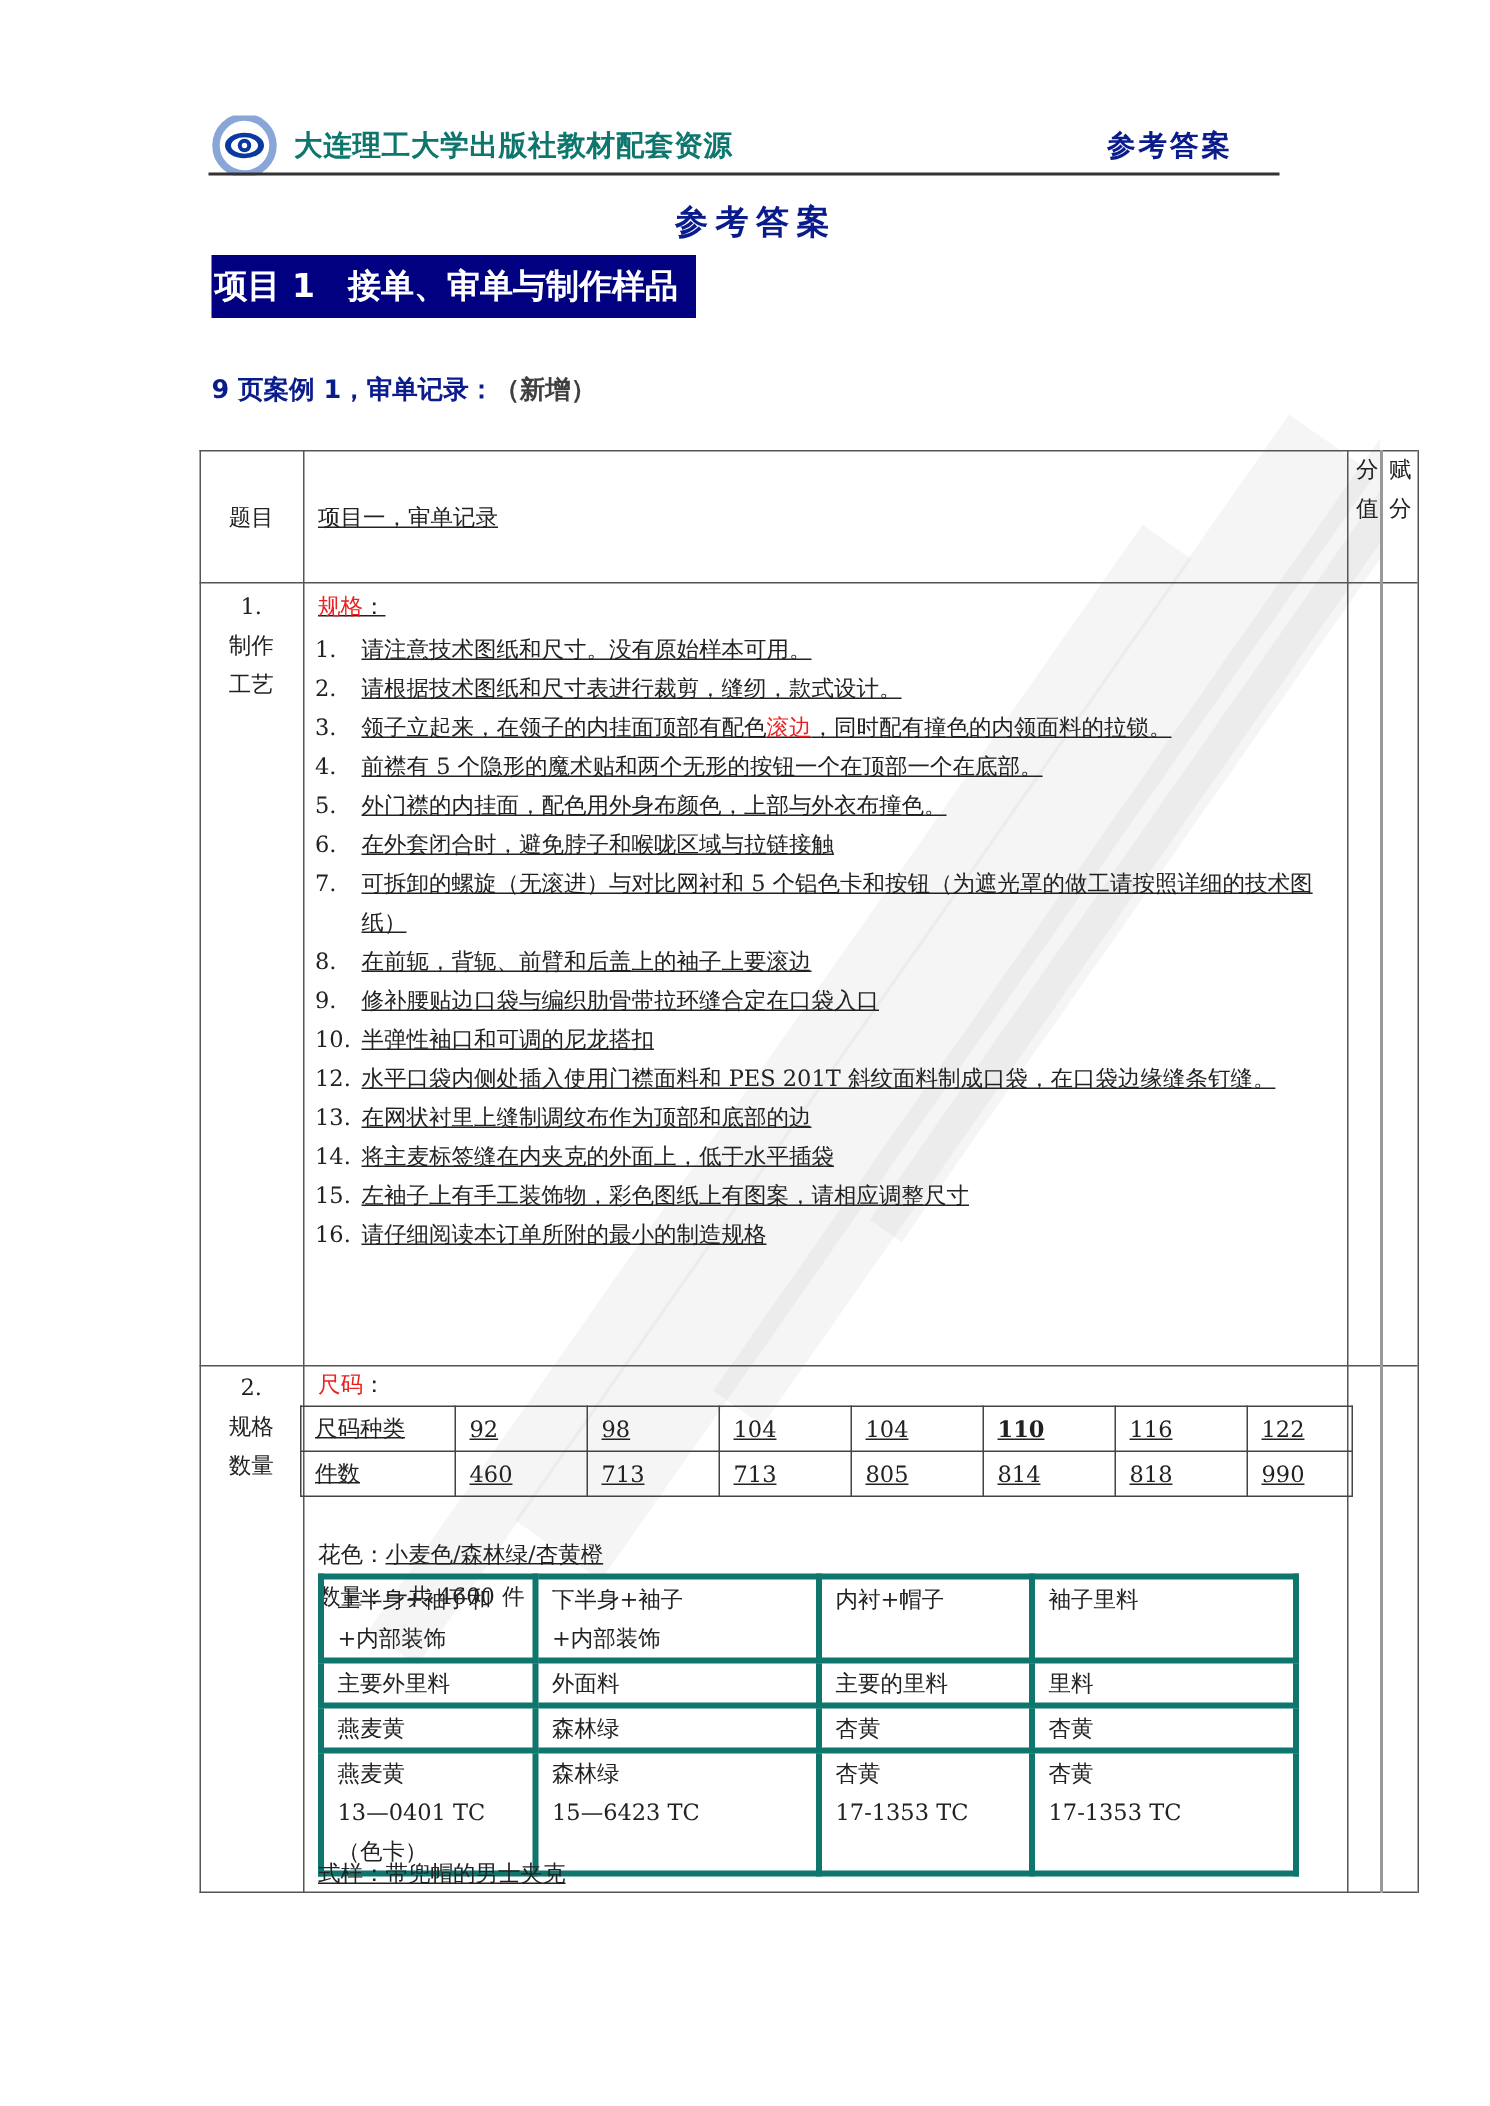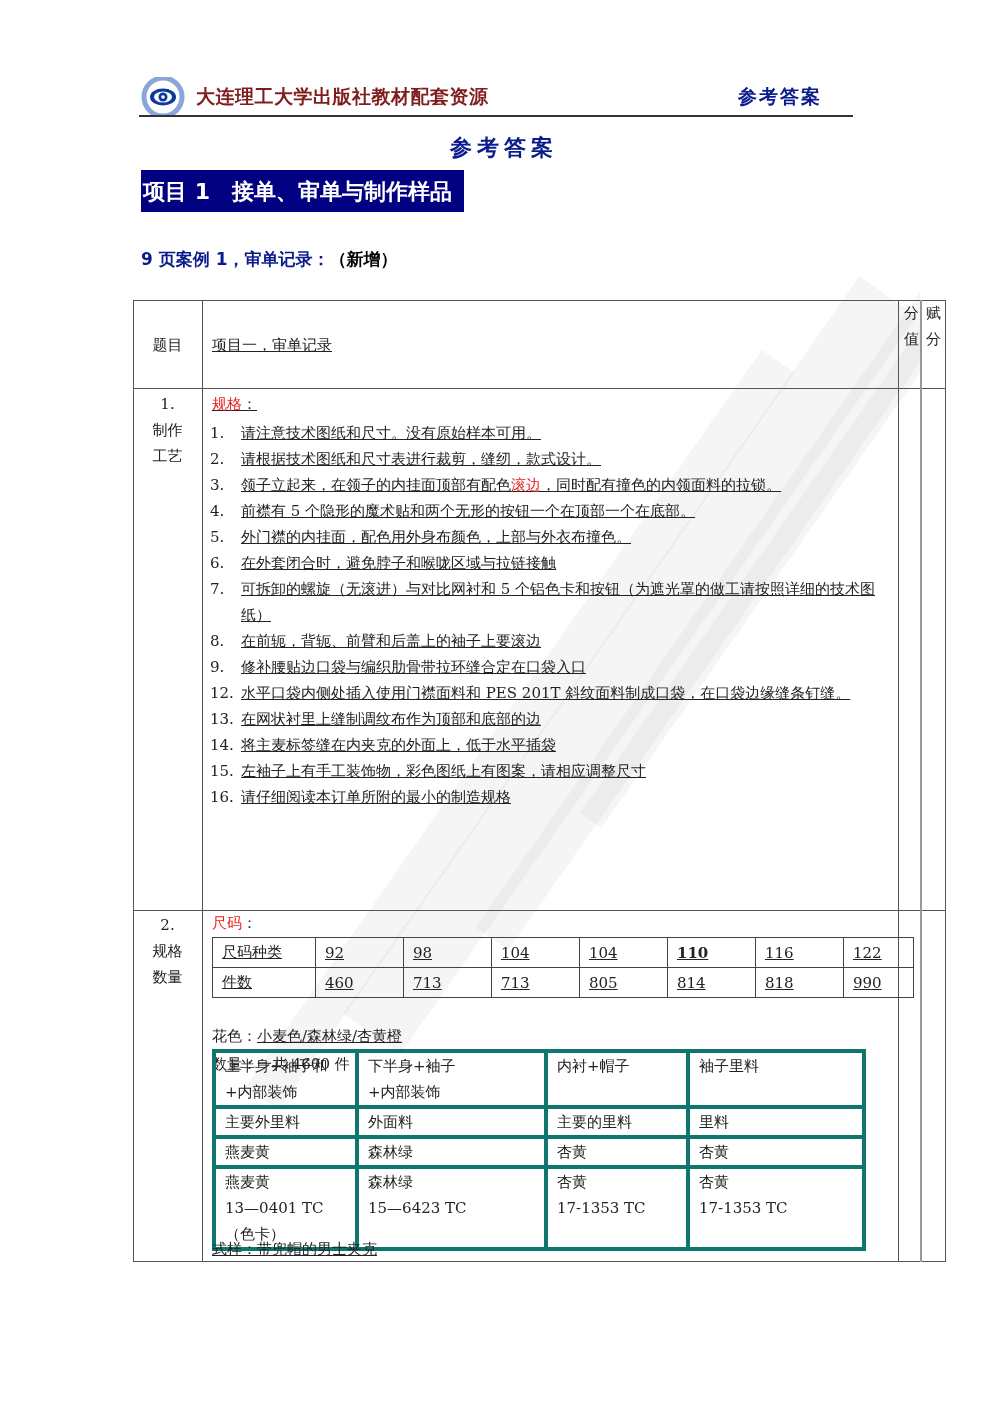--- a/index.html
+++ b/index.html
@@ -6,44 +6,44 @@
   body { width:993px; height:1404px; background:#ffffff; position:relative; overflow:hidden;
          font-family:"DejaVu Serif","Liberation Serif",serif; color:#222; }
   .abs { position:absolute; }
 
   
   .wm { position:absolute; left:120px; top:250px; width:800px; height:900px; pointer-events:none; overflow:hidden; }
   .wm .band { position:absolute; background:rgba(200,200,200,0.18); transform:rotate(-55deg); transform-origin:center; }
 
   
   .hdr-logo { left:141px; top:77px; width:44px; height:40px; }
-  .hdr-title { left:196px; top:84px; font-family:"DejaVu Sans","Liberation Sans",sans-serif; font-size:19px; font-weight:bold; color:#7f1d1d; letter-spacing:0.5px; }
+  .hdr-title { left:196px; top:84px; font-family:"DejaVu Sans","Liberation Sans",sans-serif; font-size:19px; font-weight:bold; color:#0f766e; letter-spacing:0.5px; }
   .hdr-right { left:738px; top:84px; font-family:"DejaVu Sans","Liberation Sans",sans-serif; font-size:19px; font-weight:bold; color:#0a1b8c; letter-spacing:2px; }
   .hdr-line { left:139px; top:115px; width:714px; height:0; border-top:2px solid #333; }
 
   .page-title { left:450px; top:133px; font-family:"DejaVu Sans","Liberation Sans",sans-serif; font-size:22px; font-weight:bold; color:#0a1b8c; letter-spacing:5px; }
   .section-banner { left:141px; top:170px; width:323px; height:42px; background:#000080; color:#fff;
                     font-family:"DejaVu Sans","Liberation Sans",sans-serif; font-size:22px; font-weight:bold; line-height:44px; padding-left:2px; box-sizing:border-box; white-space:nowrap; }
   .case-heading { left:141px; top:248px; font-family:"DejaVu Sans","Liberation Sans",sans-serif; font-size:17px; font-weight:bold; color:#0a1b8c; }
-  .case-heading .red { color:#000000; }
+  .case-heading .red { color:#404040; }
 
   
   .tline { position:absolute; background:#555; }
   .cell-text { position:absolute; font-size:15px; line-height:26px; }
   .u { text-decoration:underline; text-decoration-color:#222; }
   .red { color:#e82020; }
   .col1 { text-align:center; width:69px; left:133px; font-size:15px; line-height:26px; position:absolute; }
 
   .spec-list { position:absolute; left:210px; top:420px; width:685px; font-size:15px; line-height:26px; }
   .spec-item { display:flex; }
   .spec-num { width:31px; flex:none; }
   .spec-text { flex:1; }
 
   
-  table.sizes { position:absolute; left:212px; top:937px; border-collapse:collapse; font-size:15px; }
+  table.sizes { position:absolute; left:200px; top:937px; border-collapse:collapse; font-size:15px; }
   table.sizes td { border:1px solid #444; height:30px; padding:0 0 0 9px; vertical-align:middle; box-sizing:border-box; }
 
   table.colors { position:absolute; left:212px; top:1049px; border-collapse:collapse; font-size:15px; line-height:26px; }
   table.colors td { border:4px solid #0f766e; vertical-align:top; padding:0 0 0 9px; box-sizing:border-box; }
 </style>
 </head>
 <body>
 
 <div class="wm">
   <div class="band" style="left:60px; top:380px; width:900px; height:70px;"></div>
@@ -133,20 +133,24 @@
       <span class="spec-num">7.</span>
       <span class="spec-text"><span class="u">可拆卸的螺旋（无滚进）与对比网衬和 5 个铝色卡和按钮（为遮光罩的做工请按照详细的技术图纸）</span></span>
     </div>
     <div class="spec-item">
       <span class="spec-num">8.</span>
       <span class="spec-text"><span class="u">在前轭，背轭、前臂和后盖上的袖子上要滚边</span></span>
     </div>
     <div class="spec-item">
       <span class="spec-num">9.</span>
       <span class="spec-text"><span class="u">修补腰贴边口袋与编织肋骨带拉环缝合定在口袋入口</span></span>
+    </div>
+    <div class="spec-item">
+      <span class="spec-num">10.</span>
+      <span class="spec-text"><span class="u">半弹性袖口和可调的尼龙搭扣</span></span>
     </div>
     <div class="spec-item">
       <span class="spec-num">12.</span>
       <span class="spec-text"><span class="u">水平口袋内侧处插入使用门襟面料和 PES 201T 斜纹面料制成口袋，在口袋边缘缝条钉缝。</span></span>
     </div>
     <div class="spec-item">
       <span class="spec-num">13.</span>
       <span class="spec-text"><span class="u">在网状衬里上缝制调纹布作为顶部和底部的边</span></span>
     </div>
     <div class="spec-item">

